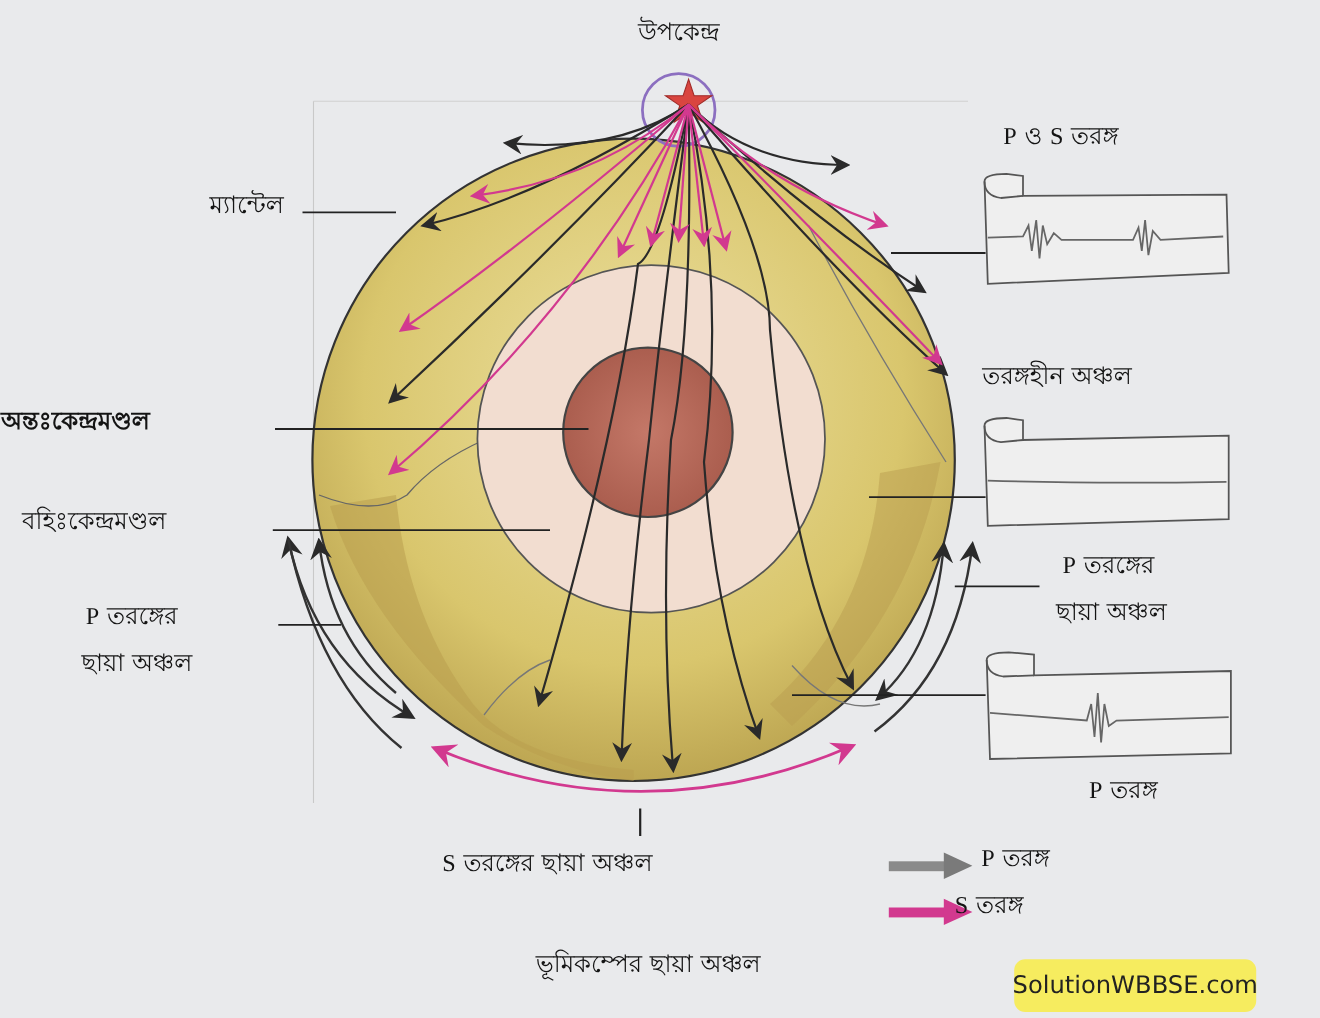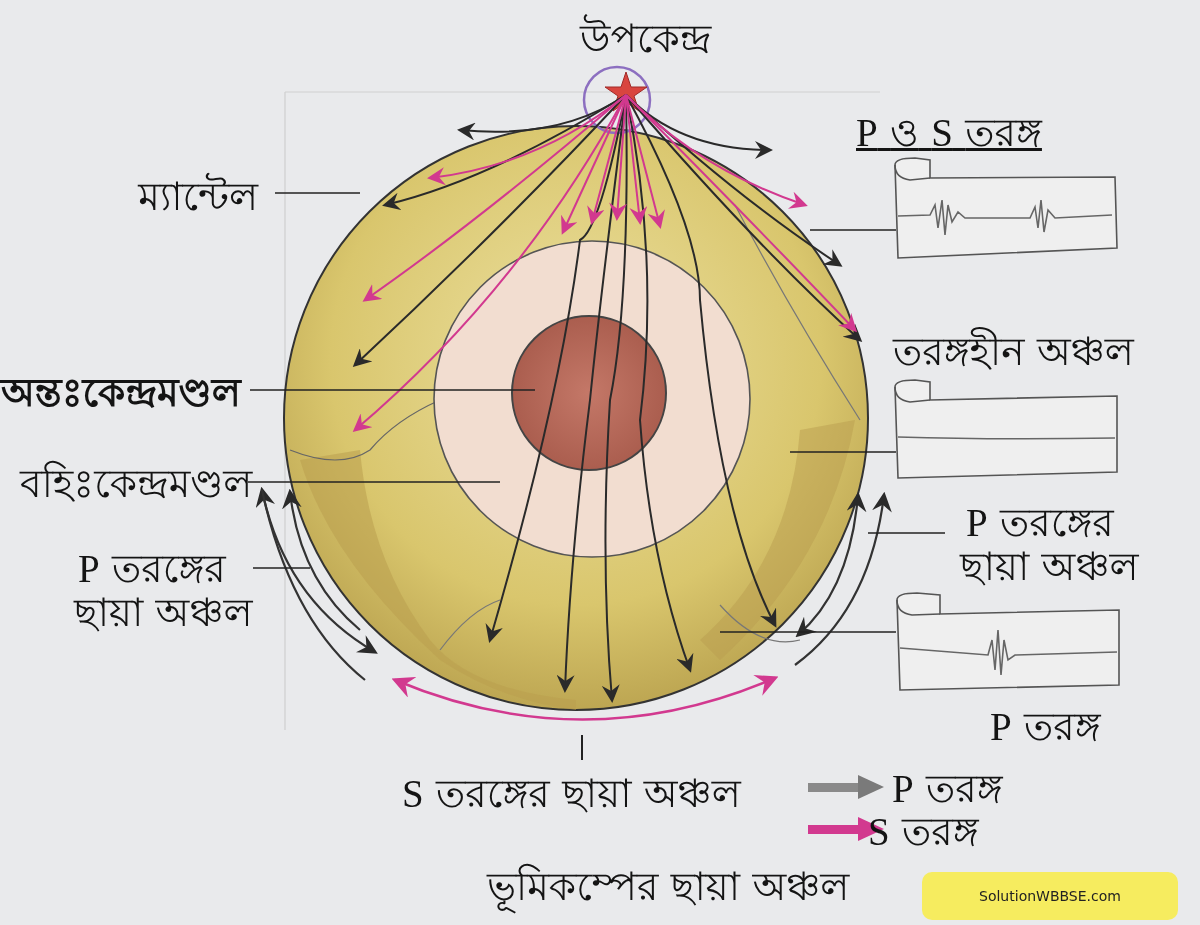--- a/index.html
+++ b/index.html
@@ -1,24 +1,24 @@
 <!DOCTYPE html>
 <html><head>
 <meta charset="utf-8">
 <style>
   html, body { margin:0; padding:0; }
   body { width:1200px; height:925px; background:#e9eaec; position:relative; overflow:hidden;
          font-family:"DejaVu Serif", serif; color:#111; }
   #stage { position:absolute; left:0; top:0; width:1200px; height:925px; }
   .lbl { position:absolute; font-family:"DejaVu Sans", sans-serif; color:#141414; white-space:nowrap; line-height:1.1; }
   .lbl .latin { font-family:"Liberation Serif", serif; }
-  .big { font-size:39px; }
+  .big { font-size:22px; }
   .right { text-align:right; }
-  #watermark { position:absolute; left:922px; top:872px; width:256px; height:48px; background:#f6ec5f;
-               border-radius:10px; font-family:"DejaVu Sans", sans-serif; font-size:14px; color:#222;
+  #watermark { position:absolute; left:922px; top:872px; width:220px; height:48px; background:#f6ec5f;
+               border-radius:10px; font-family:"DejaVu Sans", sans-serif; font-size:22px; color:#222;
                display:flex; align-items:center; justify-content:center; }
 </style>
 </head>
 <body>
 
 <svg id="stage" viewBox="0 0 1200 925" xmlns="http://www.w3.org/2000/svg">
   <defs>
     <marker id="ahP" viewBox="0 0 12 12" refX="10" refY="6" markerWidth="9" markerHeight="9" orient="auto-start-reverse">
       <path d="M0,0 L12,6 L0,12 L4,6 Z" fill="#2a2a2a"></path>
     </marker>
@@ -142,21 +142,21 @@
 <div class="lbl big right" style="left:48px; width:210px; top:176px;">ম্যান্টেল</div>
 <div class="lbl big" style="left:1px; top:372px;font-weight:bold;">অন্তঃকেন্দ্রমণ্ডল</div>
 <div class="lbl big" style="left:20px; top:463px;text-align:right;">বহিঃকেন্দ্রমণ্ডল</div>
 
 <div class="lbl big" style="left:78px; top:548px;">
   <span class="latin">P</span>
   <span>তরঙ্গের</span>
 </div>
 <div class="lbl big" style="left:74px; top:592px;">ছায়া অঞ্চল</div>
 
-<div class="lbl big" style="left:856px; top:112px;text-decoration:underline;">
+<div class="lbl big" style="left:912px; top:112px;">
   <span class="latin">P</span>
   <span>ও</span>
   <span class="latin">S</span>
   <span>তরঙ্গ</span>
 </div>
 <div class="lbl big" style="left:893px; top:331px;">তরঙ্গহীন অঞ্চল</div>
 
 <div class="lbl big" style="left:966px; top:502px;">
   <span class="latin">P</span>
   <span>তরঙ্গের</span>

